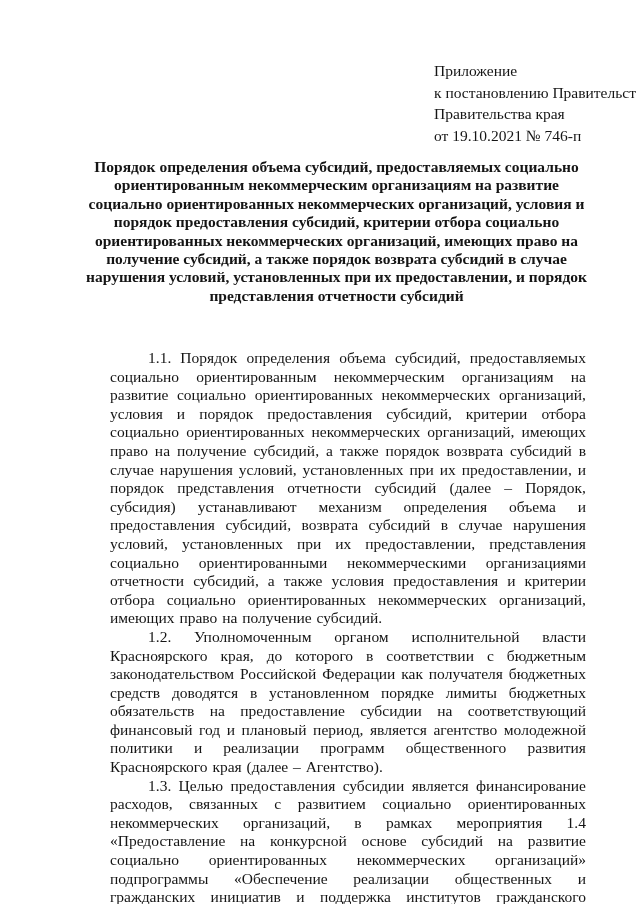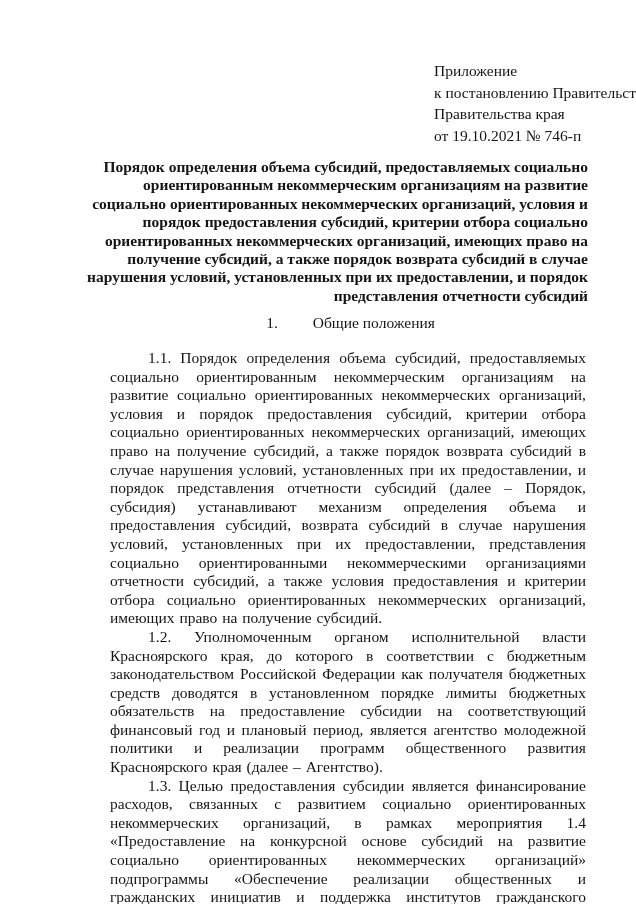--- a/index.html
+++ b/index.html
@@ -30,21 +30,21 @@
     line-height: 21.5px;
   }
   .doc-title {
     position: absolute;
     top: 158px;
     left: 57px;
     right: 48px;
     margin: 0;
     font-size: 15.5px;
     font-weight: bold;
-    text-align: right;
+    text-align: center;
     line-height: 18.4px;
   }
   .section-heading {
     position: absolute;
     top: 314px;
     left: 57px;
     right: 48px;
     margin: 0;
     font-size: 15.5px;
     font-weight: normal;
@@ -73,23 +73,20 @@
 
   <div class="header-block">
     <div>Приложение</div>
     <div>к постановлению Правительства</div>
     <div>Правительства края</div>
     <div>от 19.10.2021 № 746-п</div>
   </div>
 
   <h1 class="doc-title">Порядок определения объема субсидий, предоставляемых социально ориентированным некоммерческим организациям на развитие социально ориентированных некоммерческих организаций, условия и порядок предоставления субсидий, критерии отбора социально ориентированных некоммерческих организаций, имеющих право на получение субсидий, а также порядок возврата субсидий в случае нарушения условий, установленных при их предоставлении, и порядок представления отчетности субсидий</h1>
 
-  <h2 class="section-heading">
-    <span class="sec-num">1.</span><span>Общие положения</span>
-  </h2>
 
   <div class="body-text">
     <p>1.1. Порядок определения объема субсидий, предоставляемых социально ориентированным некоммерческим организациям на развитие социально ориентированных некоммерческих организаций, условия и порядок предоставления субсидий, критерии отбора социально ориентированных некоммерческих организаций, имеющих право на получение субсидий, а также порядок возврата субсидий в случае нарушения условий, установленных при их предоставлении, и порядок представления отчетности субсидий (далее – Порядок, субсидия) устанавливают механизм определения объема и предоставления субсидий, возврата субсидий в случае нарушения условий, установленных при их предоставлении, представления социально ориентированными некоммерческими организациями отчетности субсидий, а также условия предоставления и критерии отбора социально ориентированных некоммерческих организаций, имеющих право на получение субсидий.</p>
     <p>1.2. Уполномоченным органом исполнительной власти Красноярского края, до которого в соответствии с бюджетным законодательством Российской Федерации как получателя бюджетных средств доводятся в установленном порядке лимиты бюджетных обязательств на предоставление субсидии на соответствующий финансовый год и плановый период, является агентство молодежной политики и реализации программ общественного развития Красноярского края (далее – Агентство).</p>
     <p>1.3. Целью предоставления субсидии является финансирование расходов, связанных с развитием социально ориентированных некоммерческих организаций, в рамках мероприятия 1.4 «Предоставление на конкурсной основе субсидий на развитие социально ориентированных некоммерческих организаций» подпрограммы «Обеспечение реализации общественных и гражданских инициатив и поддержка институтов гражданского общества» государственной программы Красноярского края «Содействие развитию</p>
   </div>
 
 </div>
 
 </body></html>

